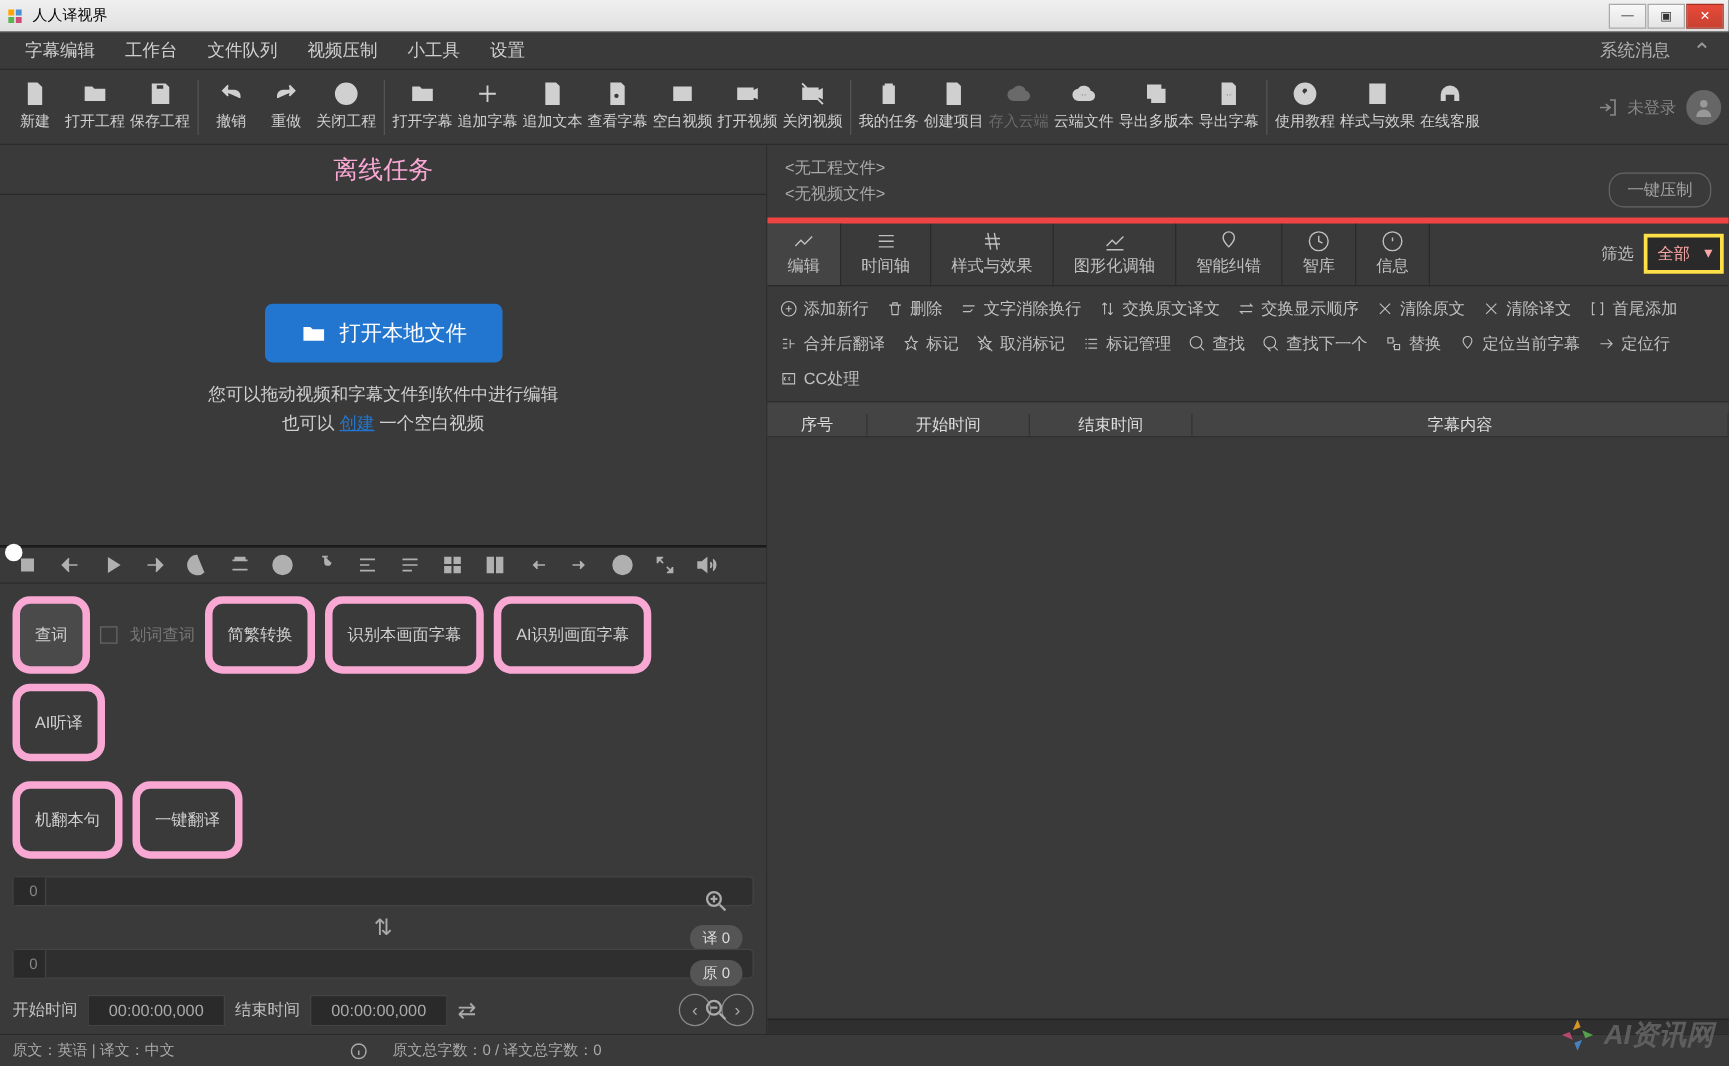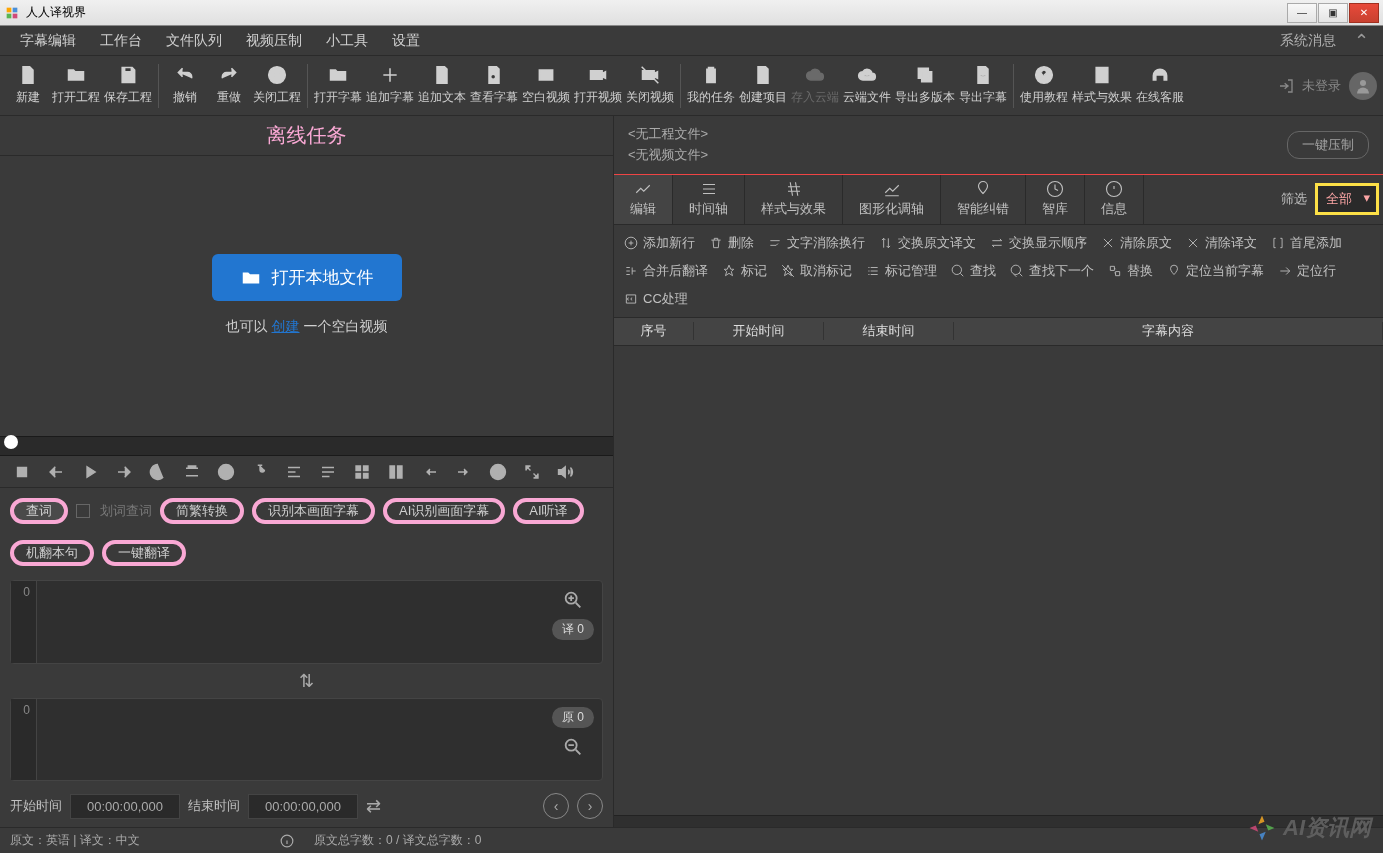--- a/index.html
+++ b/index.html
@@ -39,55 +39,55 @@
 .hint a { color: #2276d0; text-decoration: underline; cursor: pointer; }
 
 .timeline-strip { height: 20px; background: #2a2a2a; position: relative; border-top: 1px solid #1a1a1a; border-bottom: 1px solid #1a1a1a; }
 .playhead { position: absolute; left: 4px; top: -2px; width: 14px; height: 14px; background: #fff; border-radius: 50%; }
 .timecode-row { padding: 4px 8px; color: #aaa; font-size: 12px; }
 .player-controls { height: 32px; display: flex; align-items: center; gap: 6px; padding: 0 8px; background: #3a3a3a; border-bottom: 1px solid #2a2a2a; }
 .pc-btn { width: 28px; height: 28px; display: flex; align-items: center; justify-content: center; color: #b0b0b0; cursor: pointer; }
 .pc-btn svg { width: 18px; height: 18px; fill: currentColor; stroke: currentColor; }
 
 .pill-row { padding: 10px; display: flex; flex-wrap: wrap; gap: 8px; align-items: center; background: #3a3a3a; }
-.pill { border: 4px solid #f9a8d4; border-radius: 14px; padding: 0 12px; color: #d0d0d0; font-size: 13px; cursor: pointer; }
+.pill { border: 6px solid #f9a8d4; border-radius: 14px; padding: 16px 12px; color: #d0d0d0; font-size: 13px; cursor: pointer; }
 .pill.active { background: #4a4a4a; }
 .pill-check { width: 14px; height: 14px; border: 1px solid #666; display: inline-block; margin-right: 2px; }
 .dim-text { color: #777; }
 
 .edit-area { flex: 1; display: flex; flex-direction: column; padding: 4px 10px; gap: 4px; }
 .edit-box { flex: 1; background: #2f2f2f; border: 1px solid #444; border-radius: 4px; position: relative; display: flex; }
 .edit-gutter { width: 26px; background: #2a2a2a; text-align: right; padding: 4px 6px; color: #888; font-size: 12px; border-right: 1px solid #444; }
 .edit-side { position: absolute; right: 8px; top: 8px; display: flex; flex-direction: column; gap: 8px; align-items: center; }
 .zoom-btn { width: 22px; height: 22px; color: #aaa; cursor: pointer; display: flex; align-items: center; justify-content: center; }
 .lang-badge { background: #555; border-radius: 12px; padding: 2px 10px; color: #ddd; font-size: 12px; }
 .swap-arrows { color: #aaa; font-size: 18px; cursor: pointer; text-align: center; padding: 2px 0; }
 
 .time-inputs { display: flex; align-items: center; gap: 8px; padding: 8px 10px; }
 .time-input { background: #2a2a2a; border: 1px solid #444; padding: 4px 8px; color: #aaa; font-size: 13px; width: 110px; text-align: center; }
 .nav-circles { margin-left: auto; display: flex; gap: 8px; }
 .nav-circle { width: 26px; height: 26px; border: 1.5px solid #888; border-radius: 50%; display: flex; align-items: center; justify-content: center; color: #aaa; cursor: pointer; font-size: 14px; }
 
-.right-top { padding: 8px 14px; display: flex; align-items: center; justify-content: space-between; border-bottom: 1px solid #ef4444; }
+.right-top { padding: 8px 14px; display: flex; align-items: flex-end; justify-content: space-between; border-bottom: 5px solid #ef4444; }
 .right-top-files { color: #aaa; font-size: 13px; line-height: 1.6; }
 .compress-btn { border: 1px solid #666; border-radius: 12px; padding: 4px 14px; color: #a3a3a3; font-size: 13px; cursor: pointer; margin-left: 36px; }
 
 .right-tabs { height: 50px; display: flex; background: #3a3a3a; border-bottom: 1px solid #2a2a2a; align-items: stretch; }
 .rtab { display: flex; flex-direction: column; align-items: center; justify-content: center; padding: 4px 16px; color: #c0c0c0; cursor: pointer; font-size: 13px; gap: 2px; border-right: 1px solid #2a2a2a; }
 .rtab.active { background: #444; }
 .rtab svg { width: 18px; height: 18px; fill: none; stroke: currentColor; stroke-width: 1.5; }
 .filter-area { margin-left: auto; display: flex; align-items: center; gap: 8px; padding-right: 4px; }
 .filter-select { background: #2a2a2a; border: 3px solid #fde047; color: #fca5a5; padding: 4px 24px 4px 8px; font-size: 13px; position: relative; min-width: 60px; }
 .filter-select::after { content: "▾"; position: absolute; right: 6px; }
 
 .action-bar { border-bottom: 1px solid #2a2a2a; padding: 6px 10px; display: flex; flex-wrap: wrap; gap: 4px 14px; align-items: center; font-size: 13px; }
 .action-item { display: flex; align-items: center; gap: 5px; color: #c0c0c0; cursor: pointer; padding: 3px 0; white-space: nowrap; }
 .action-item svg { width: 14px; height: 14px; fill: none; stroke: currentColor; stroke-width: 1.5; }
 
-.table-header { display: flex; background: #444; height: 28px; align-items: center; color: #ddd; font-size: 13px; border-bottom: 1px solid #2a2a2a; }
+.table-header { display: flex; background: #444; height: 28px; align-items: flex-end; color: #ddd; font-size: 13px; border-bottom: 1px solid #2a2a2a; }
 .th { padding: 0 8px; text-align: center; border-right: 1px solid #333; }
 .th1 { width: 80px; } .th2 { width: 130px; } .th3 { width: 130px; } .th4 { flex: 1; }
 .table-body { flex: 1; background: #3a3a3a; }
 .scroll-x { height: 12px; background: #2f2f2f; border-top: 1px solid #222; }
 
 .statusbar { height: 26px; background: #3a3a3a; border-top: 1px solid #2a2a2a; display: flex; align-items: center; padding: 0 10px; gap: 16px; font-size: 12px; color: #aaa; }
 .watermark { position: fixed; bottom: 10px; right: 12px; display: flex; align-items: center; gap: 6px; font-size: 22px; font-weight: bold; color: #666; font-style: italic; opacity: 0.85; }
 .wm-logo { width: 30px; height: 30px; }
 </style>
 </head>
@@ -277,20 +277,21 @@
   <div class="left-pane">
     <div class="offline-title">离线任务</div>
     <div class="dropzone">
       <div class="open-local-btn">
         <svg viewBox="0 0 24 24">
             <path d="M3 6h6l2 2h10v10H3z"></path>
           </svg>
         <span>打开本地文件</span>
       </div>
       <div class="hint">
+        <div>您可以拖动视频和字幕文件到软件中进行编辑</div>
         <div>
           <span>也可以 </span><a>创建</a><span> 一个空白视频</span>
         </div>
       </div>
     </div>
     <div class="timeline-strip">
       <div class="playhead"></div>
     </div>
     <div class="player-controls" id="player-controls">
         <div class="pc-btn">

